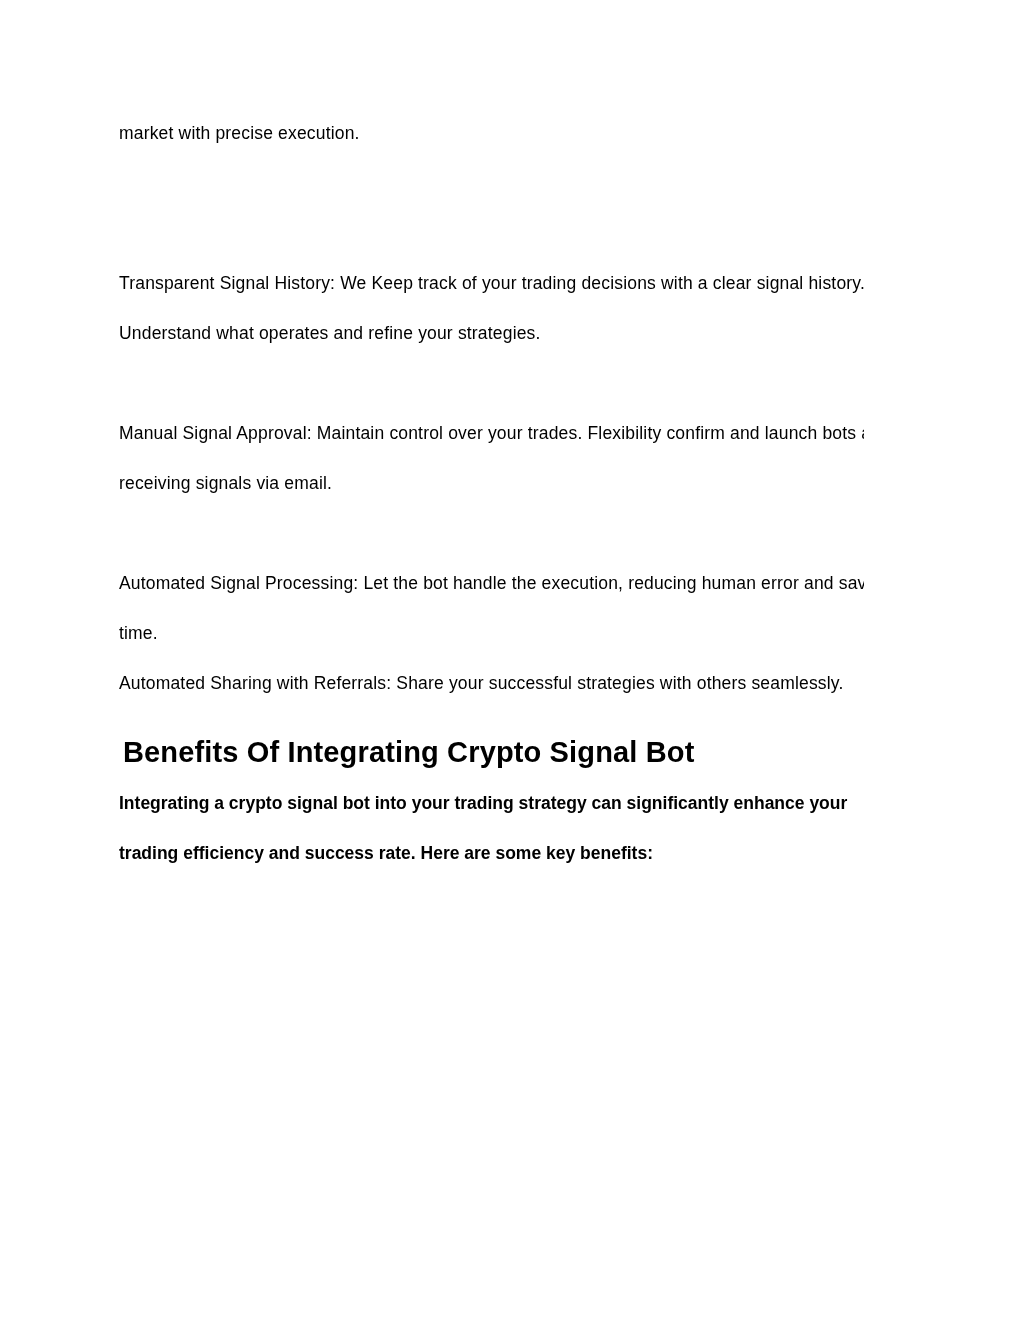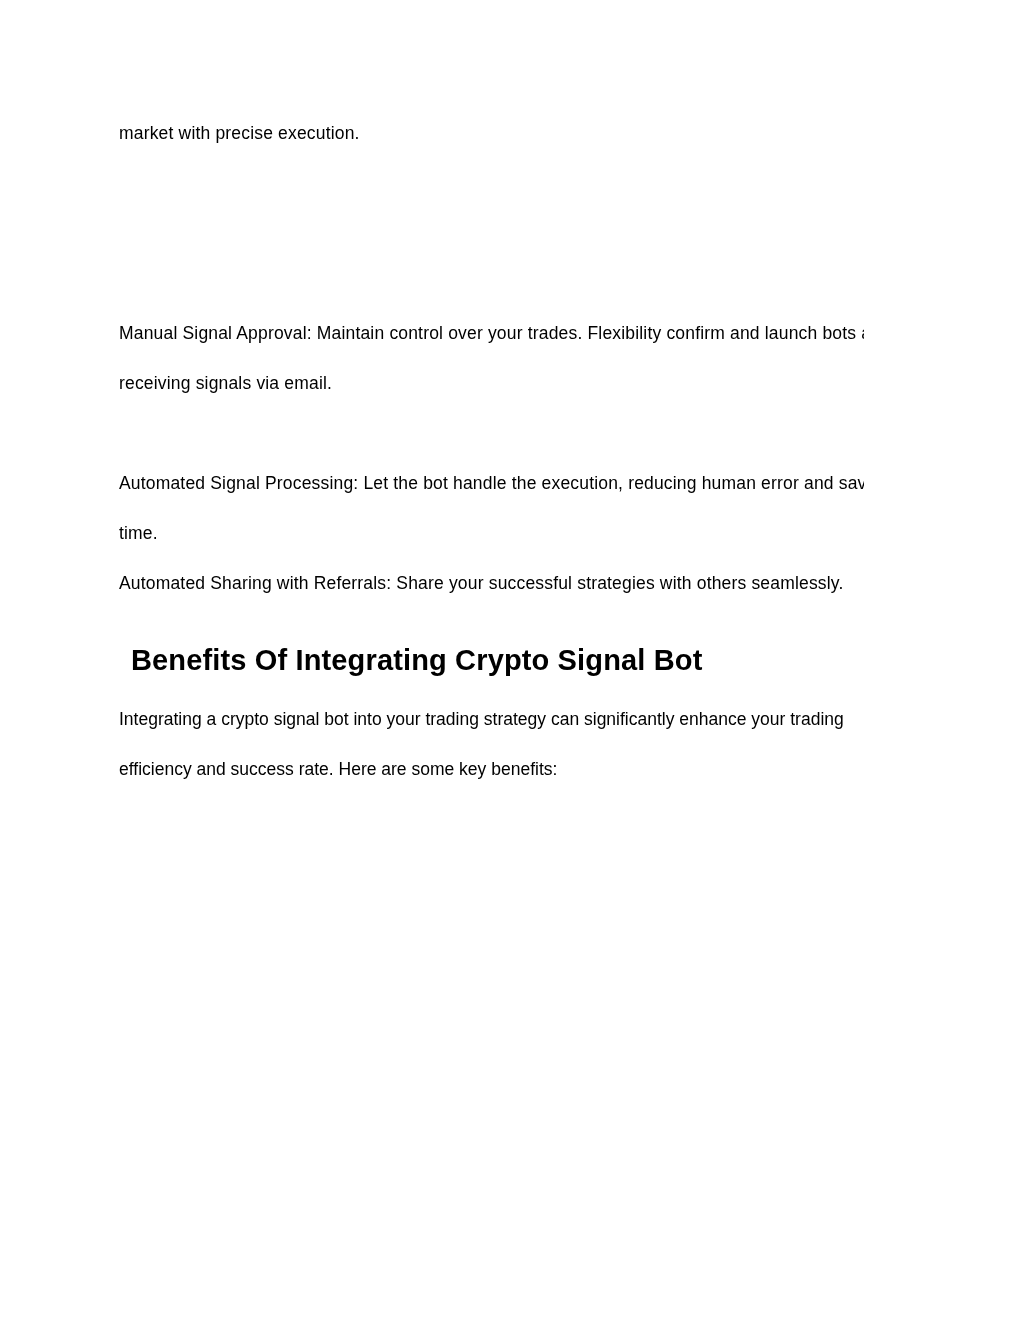--- a/index.html
+++ b/index.html
@@ -34,49 +34,50 @@
     font-size: 17.5px;
     line-height: 50px;
     color: #000000;
     font-weight: normal;
     letter-spacing: 0.01em;
   }
   .gap-block {
     height: 50px;
   }
   h2.section-title {
-    margin: 12px;
+    margin: 4px;
     padding-top: 18px;
     font-size: 29px;
     line-height: 44px;
     font-weight: bold;
     color: #000000;
     letter-spacing: 0.005em;
   }
   p.bold-para {
     margin: 0;
     font-size: 17.5px;
     line-height: 50px;
-    font-weight: normal;
+    font-weight: bold;
     color: #000000;
   }
 </style>
 </head>
 <body>
 
 <div class="page">
   <div class="content">
 
     <p class="body-para">market with precise execution.</p>
 
     <div class="gap-block"></div>
 
 
     <div class="gap-block"></div>
 
+    <p class="body-para">Transparent Signal History: We Keep track of your trading decisions with a clear signal history. Understand what operates and refine your strategies.</p>
 
     <div class="gap-block"></div>
 
     <p class="body-para">Manual Signal Approval: Maintain control over your trades. Flexibility confirm and launch bots after receiving signals via email.</p>
 
     <div class="gap-block"></div>
 
     <p class="body-para">Automated Signal Processing: Let the bot handle the execution, reducing human error and saving time.</p>
 
     <p class="body-para">Automated Sharing with Referrals: Share your successful strategies with others seamlessly.</p>

